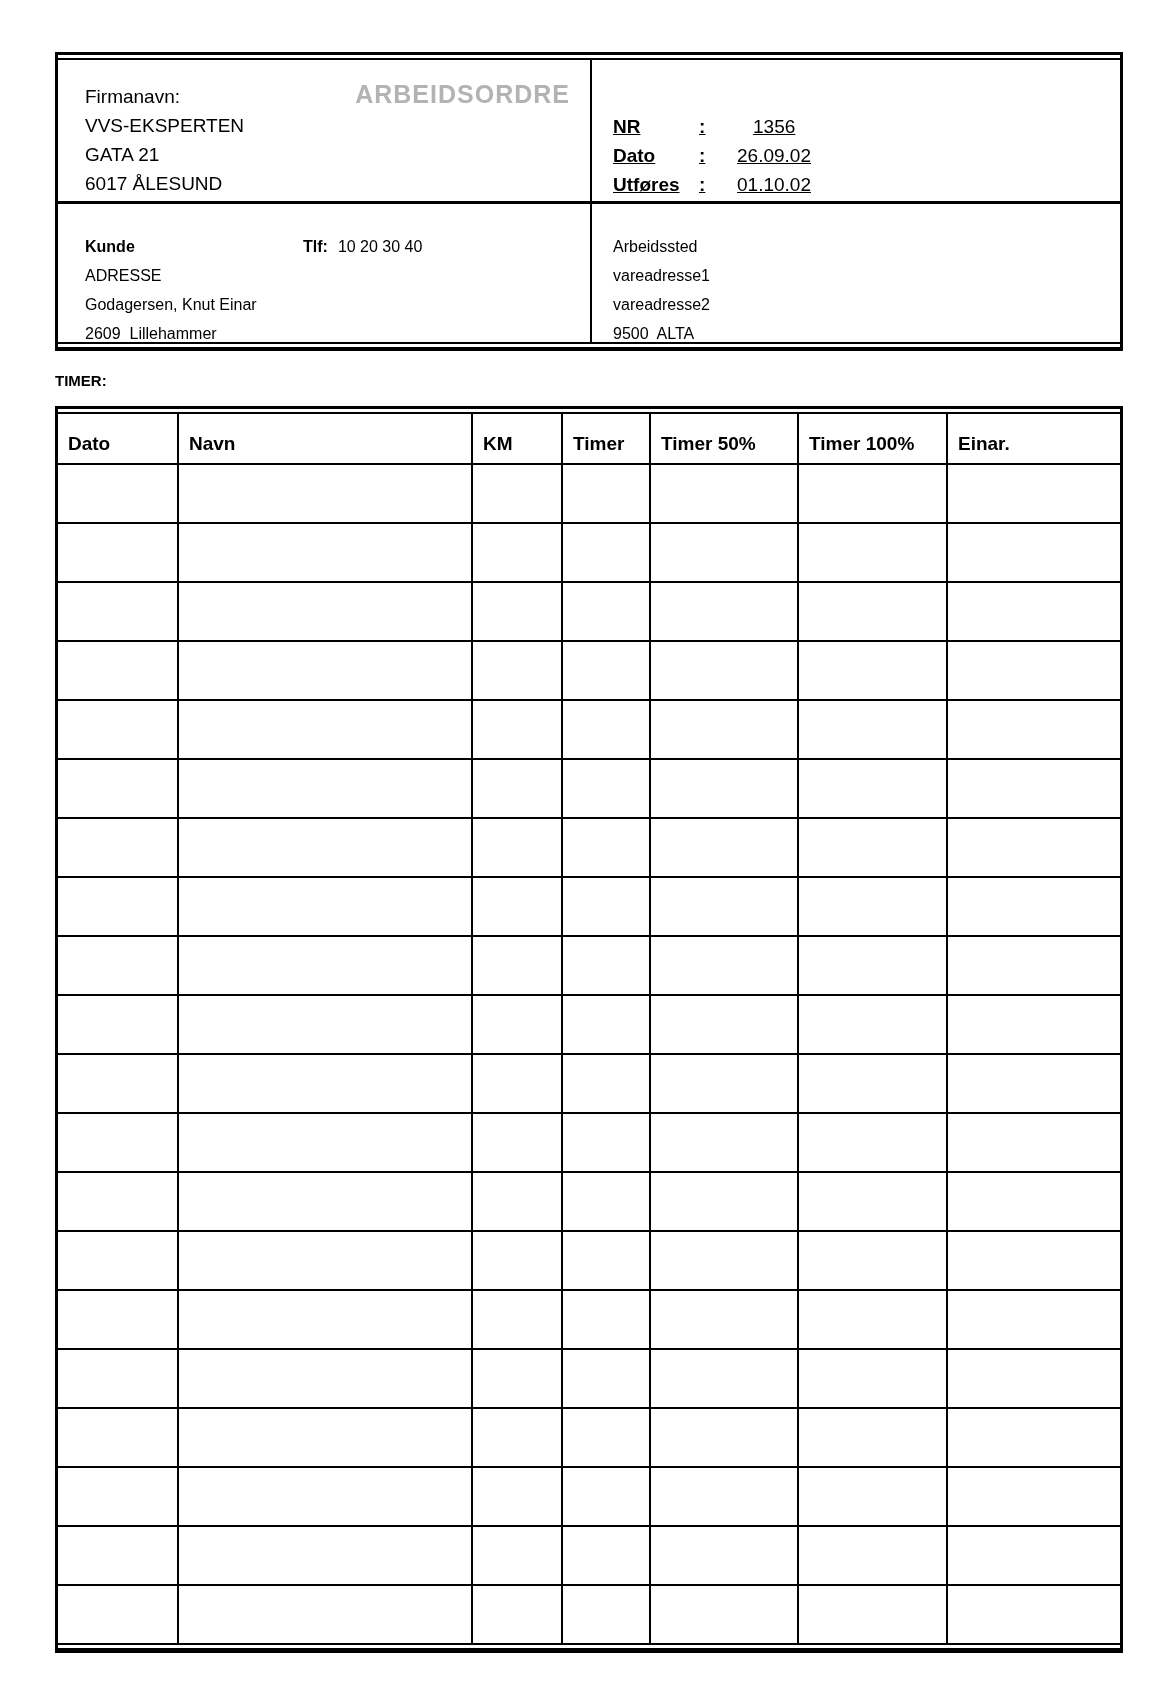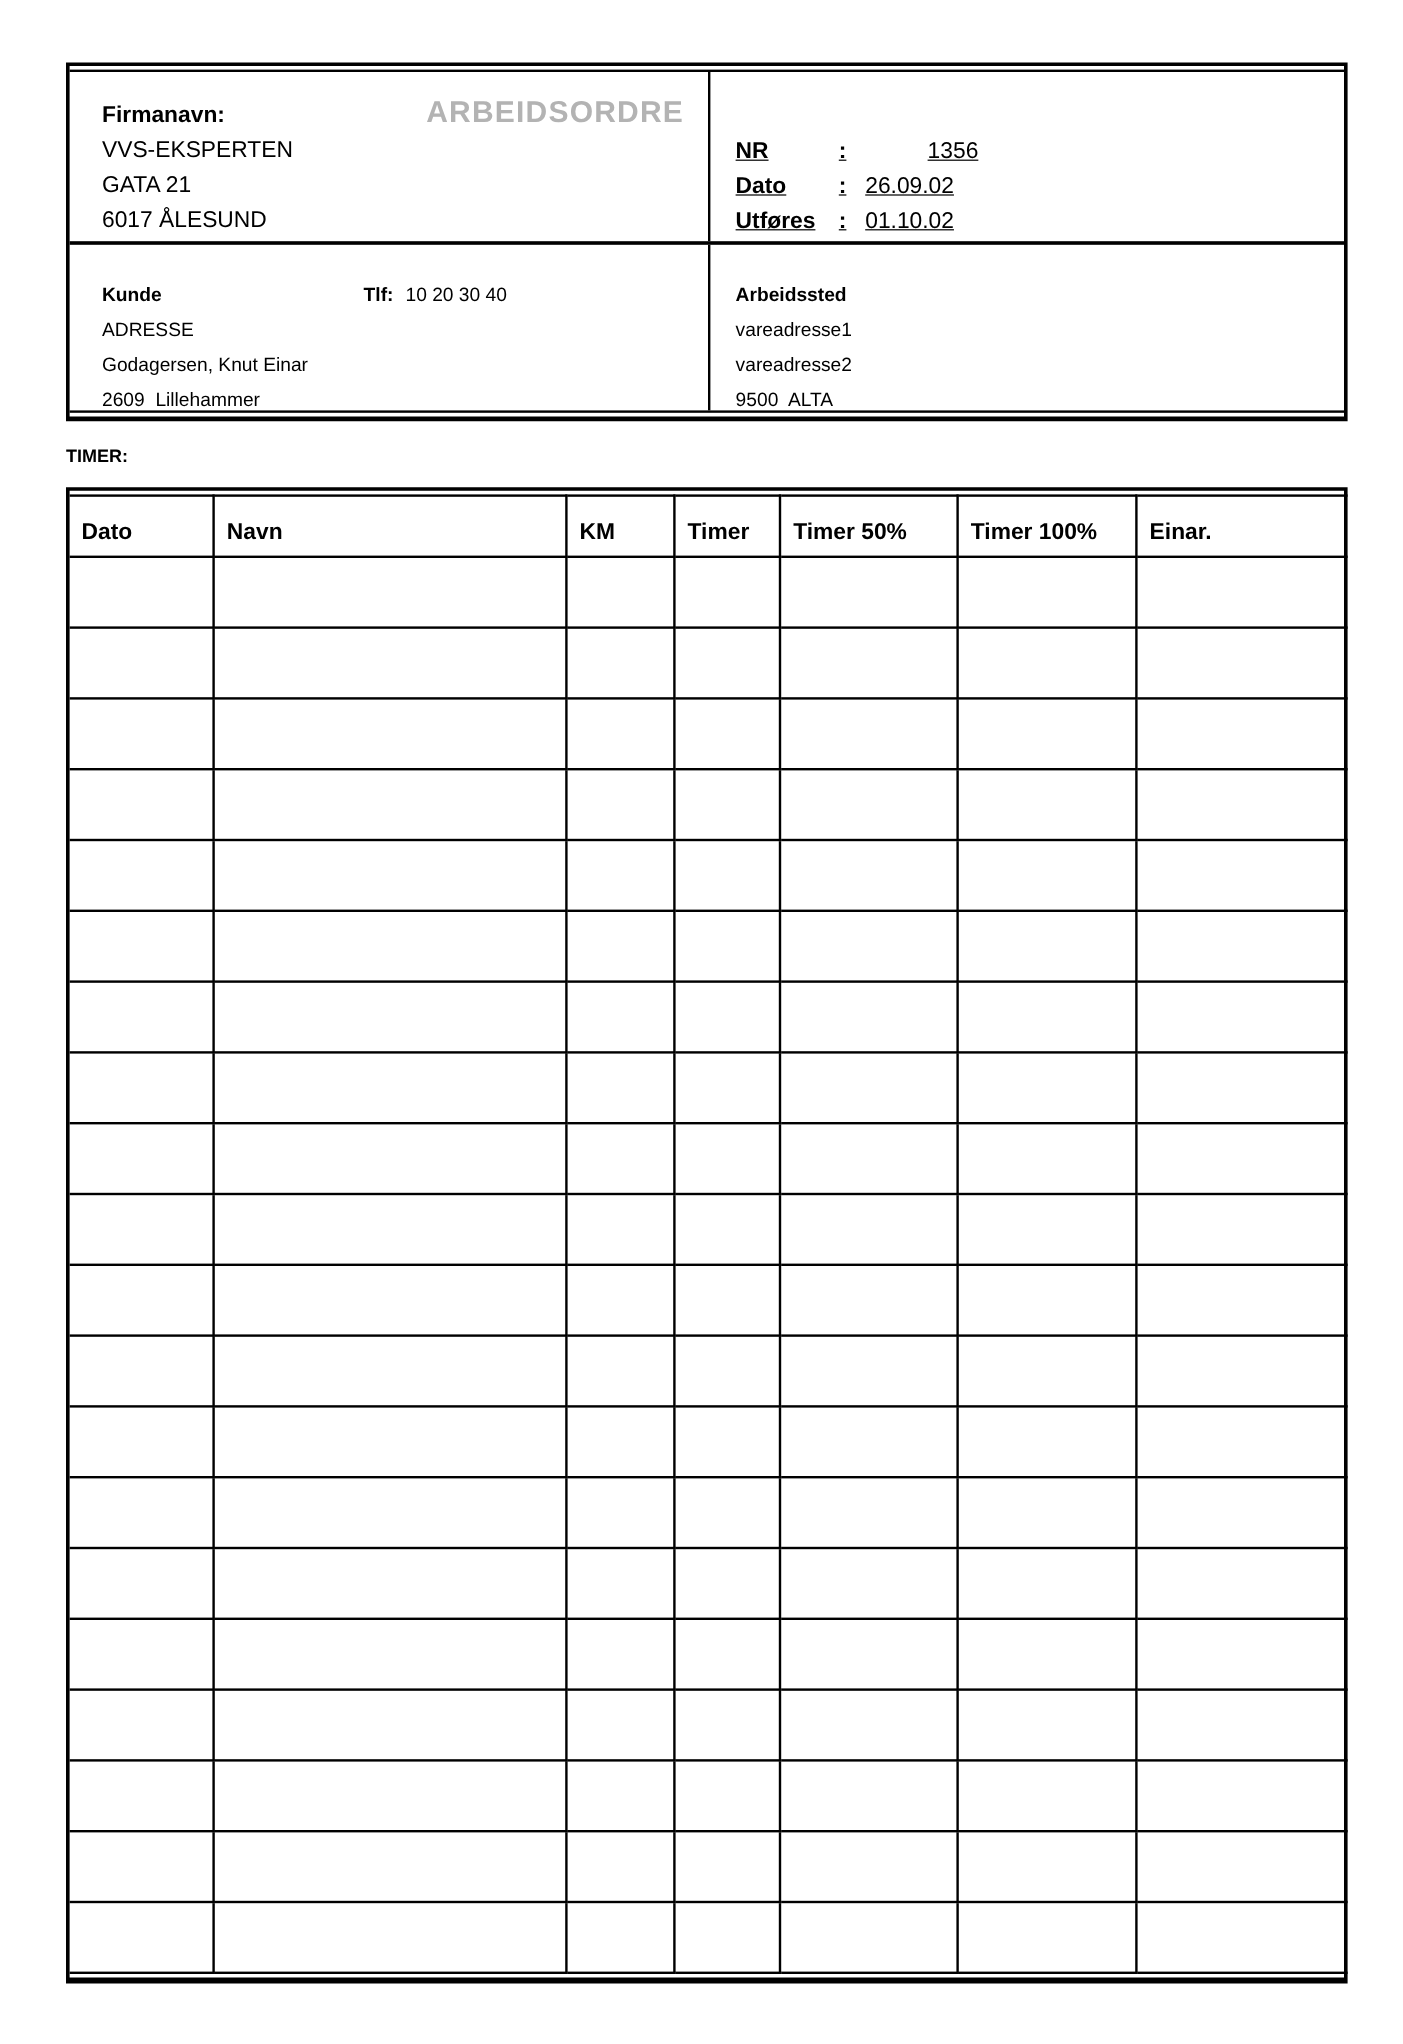--- a/index.html
+++ b/index.html
@@ -22,34 +22,34 @@
     border-top: 2px solid #000;
     border-bottom: 2px solid #000;
   }
   .hrow { display: flex; }
   .hrow-1 { height: 141px; border-bottom: 3px solid #000; }
   .hrow-2 { height: 138px; }
   .hcell-left  { width: 532px; position: relative; box-sizing: border-box; }
   .hcell-right { flex: 1; border-left: 2px solid #000; box-sizing: border-box; }
 
   .company-block { padding: 22px 0 0 27px; font-size: 19px; line-height: 29px; }
-  .bold { font-weight: bold; }
+  .bold { font-weight: normal; }
 
   .watermark {
     position: absolute; top: 20px; right: 20px;
     font-size: 25px; font-weight: bold; letter-spacing: 1px;
     color: #b3b3b3; white-space: nowrap;
   }
 
   .order-block { padding: 52px 0 0 21px; font-size: 19px; line-height: 29px; text-decoration: underline; }
   .field-row { display: flex; }
   .f-label { font-weight: bold; width: 86px; }
   .f-colon { font-weight: bold; width: 10px; }
-  .f-value { margin-left: 12px; white-space: pre; }
-  .f-value-nr { margin-left: 64px; }
+  .f-value { margin-left: 28px; white-space: pre; }
+  .f-value-nr { margin-left: 44px; }
 
   .customer-block, .worksite-block { padding: 28px 0 0 27px; font-size: 16px; line-height: 29px; }
   .worksite-block { padding-left: 21px; }
   .kunde-line { display: flex; }
   .kunde-label { font-weight: bold; width: 218px; }
   .tlf-label { font-weight: bold; }
   .tlf-value { margin-left: 10px; white-space: pre; }
   .pre { white-space: pre; }
 
   

